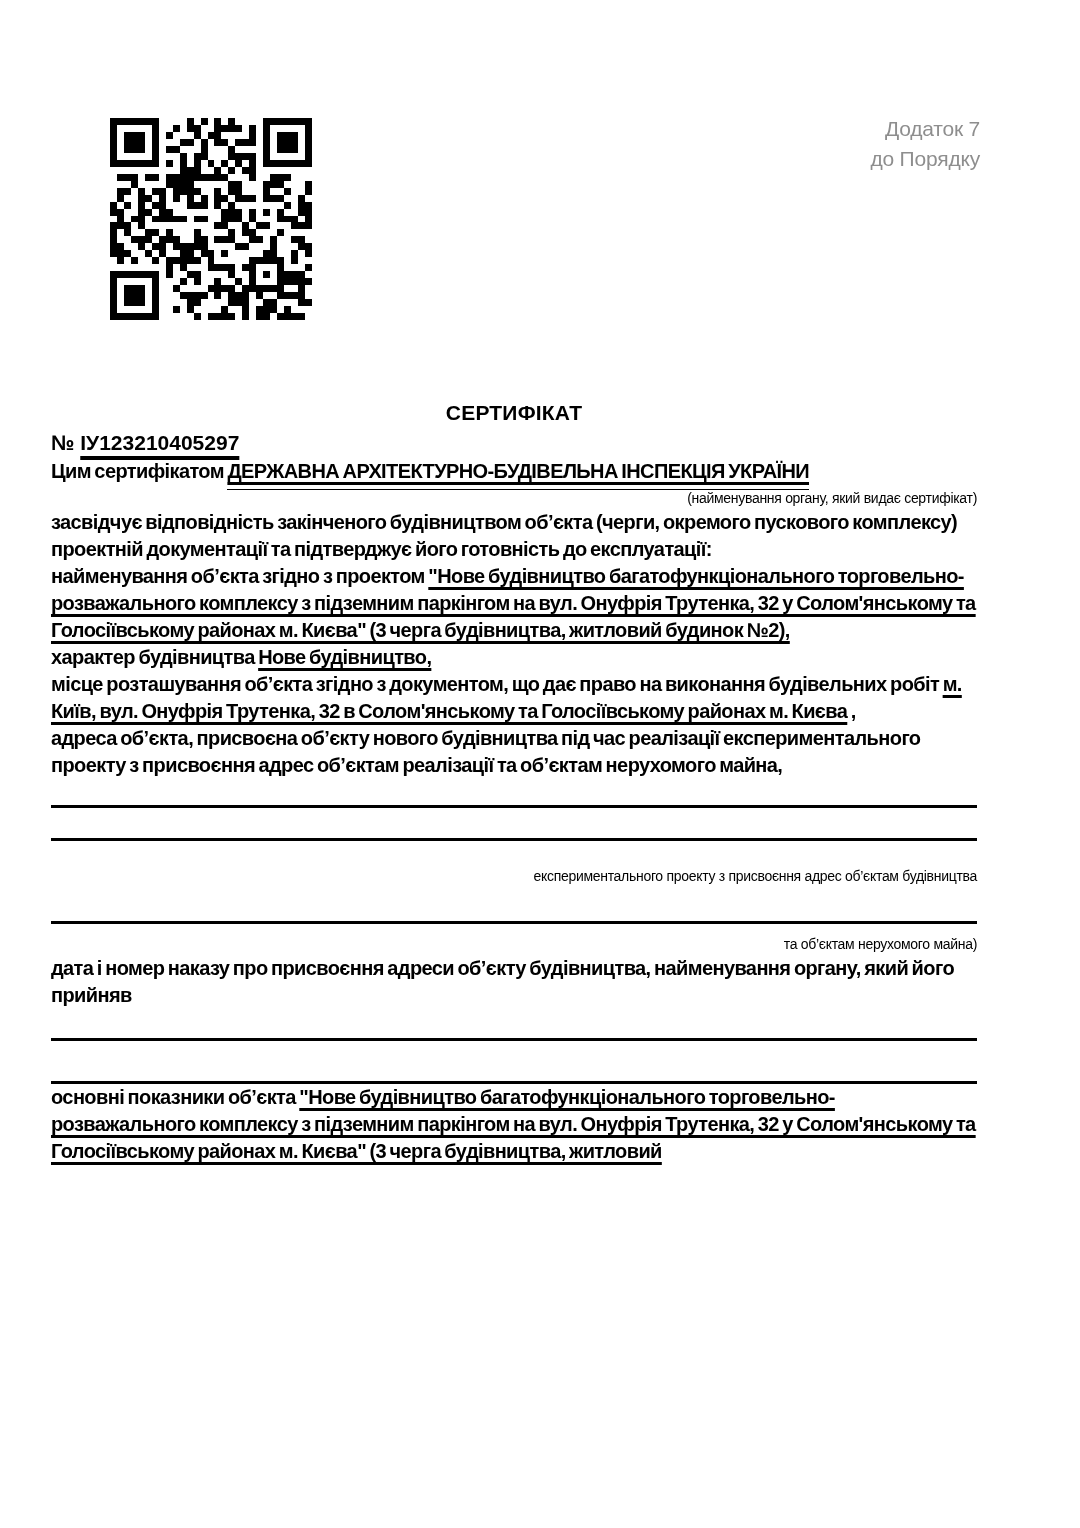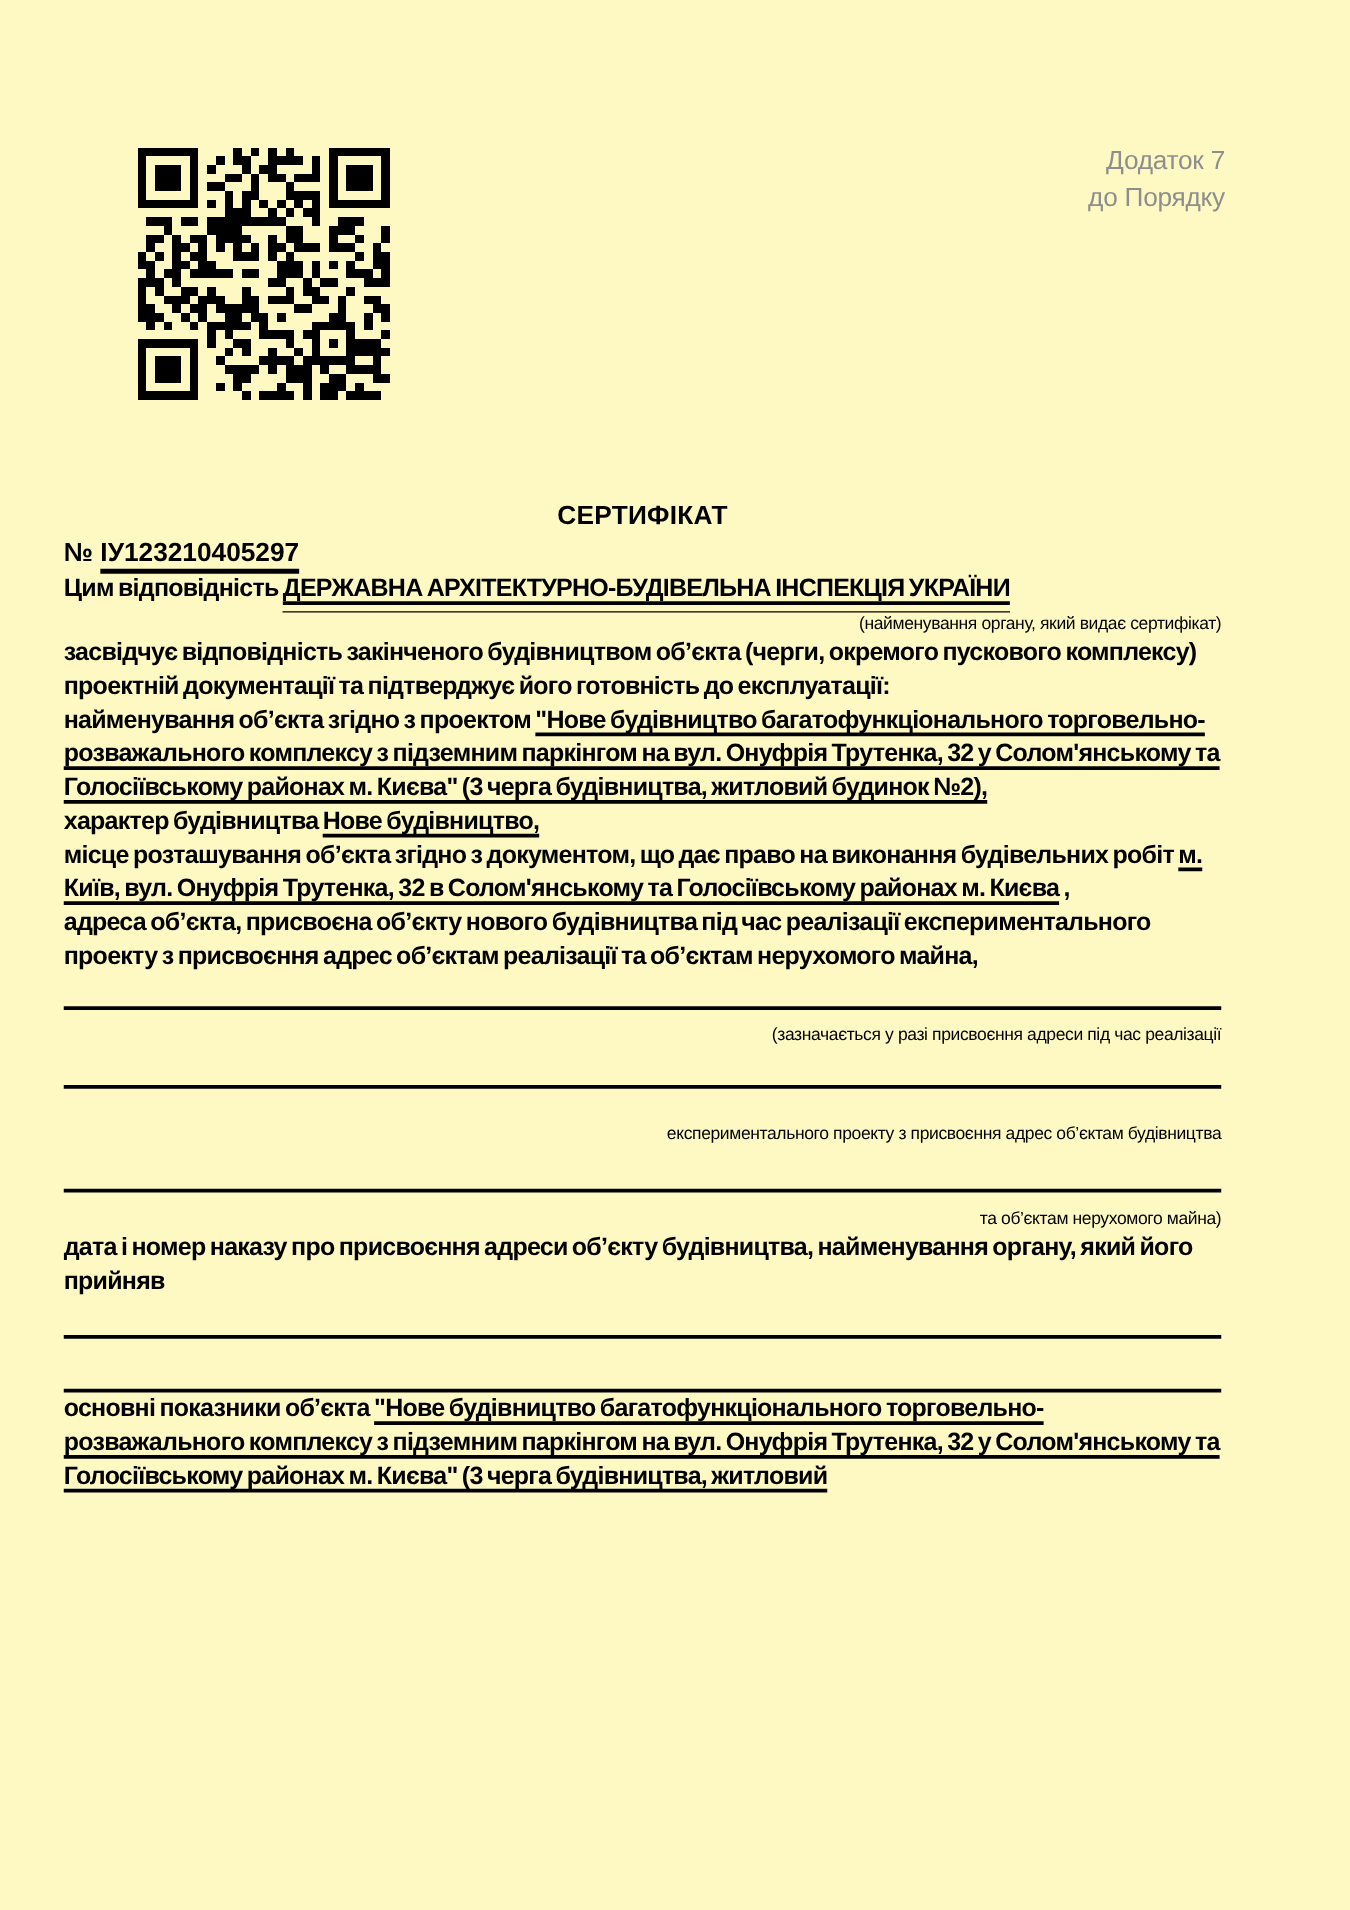--- a/index.html
+++ b/index.html
@@ -1,19 +1,19 @@
 <!DOCTYPE html>
 <html><head>
 <meta charset="utf-8">
 <style>
   html,body { margin:0; padding:0; background:#e9e9e9; }
   .page {
     position:relative;
     width:1080px; height:1528px;
-    background:#fef9c3;
+    background:#ffffff;
     font-family:"Liberation Sans", sans-serif;
     color:#000;
     overflow:hidden;
     margin:0 auto;
   }
   .qr { position:absolute; left:110px; top:118px; width:202px; height:202px; }
   .qr svg { display:block; width:202px; height:202px; }
   .annex {
     position:absolute; top:114px; right:100px;
     text-align:right; color:#8e8e8e;
@@ -79,21 +79,21 @@
     <div>до Порядку</div>
   </div>
 
   <div class="content">
 
     <div class="doc-title">СЕРТИФІКАТ</div>
     <div class="doc-number"><span>№</span>
       <span class="num-u">ІУ123210405297</span>
     </div>
 
-    <p class="body mt-intro"><span>Цим відповідність</span>
+    <p class="body mt-intro"><span>Цим сертифікатом</span>
       <span class="u dbl">ДЕРЖАВНА АРХІТЕКТУРНО-БУДІВЕЛЬНА ІНСПЕКЦІЯ УКРАЇНИ</span>
     </p>
     <div class="caption mt-issuercap">(найменування органу, який видає сертифікат)</div>
 
     <p class="body mt-statement">засвідчує відповідність закінченого будівництвом об’єкта (черги, окремого пускового комплексу) проектній документації та підтверджує його готовність до експлуатації:</p>
 
     <p class="body mt-object"><span>найменування об’єкта згідно з проектом</span>
       <span class="u">"Нове будівництво багатофункціонального торговельно-розважального комплексу з підземним паркінгом на вул. Онуфрія Трутенка, 32 у Солом'янському та Голосіївському районах м. Києва" (3 черга будівництва, житловий будинок №2),</span>
     </p>
 
@@ -102,21 +102,20 @@
     </p>
 
     <p class="body mt-location"><span>місце розташування об’єкта згідно з документом, що дає право на виконання будівельних робіт</span>
       <span class="u">м. Київ, вул. Онуфрія Трутенка, 32 в Солом'янському та Голосіївському районах м. Києва</span>
       <span>,</span>
     </p>
 
     <p class="body mt-address">адреса об’єкта, присвоєна об’єкту нового будівництва під час реалізації експериментального проекту з присвоєння адрес об’єктам реалізації та об’єктам нерухомого майна,</p>
 
     <div class="rule mt-rule1"></div>
-    <div class="caption mt-cap1">(зазначається у разі присвоєння адреси під час реалізації</div>
 
     <div class="rule mt-rule2"></div>
     <div class="caption mt-cap2">експериментального проекту з присвоєння адрес об’єктам будівництва</div>
 
     <div class="rule mt-rule3"></div>
     <div class="caption mt-cap3">та об’єктам нерухомого майна)</div>
 
     <p class="body mt-order">дата і номер наказу про присвоєння адреси об’єкту будівництва, найменування органу, який його прийняв</p>
 
     <div class="rule mt-rule4"></div>

